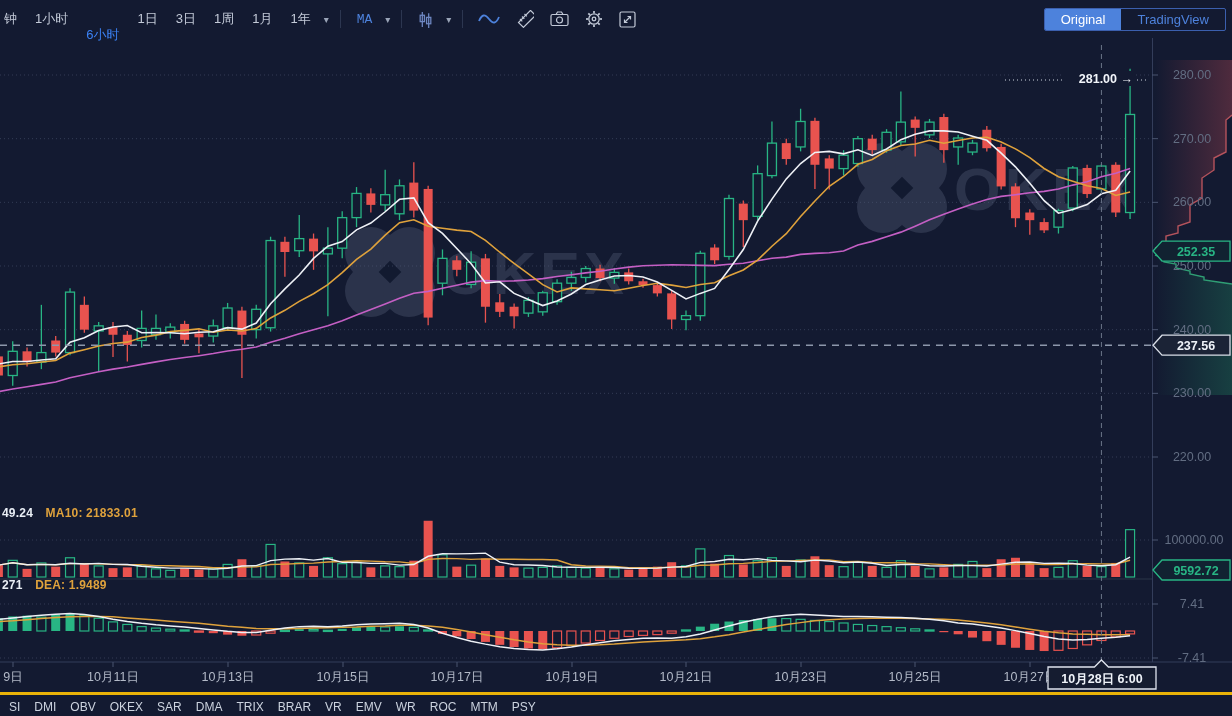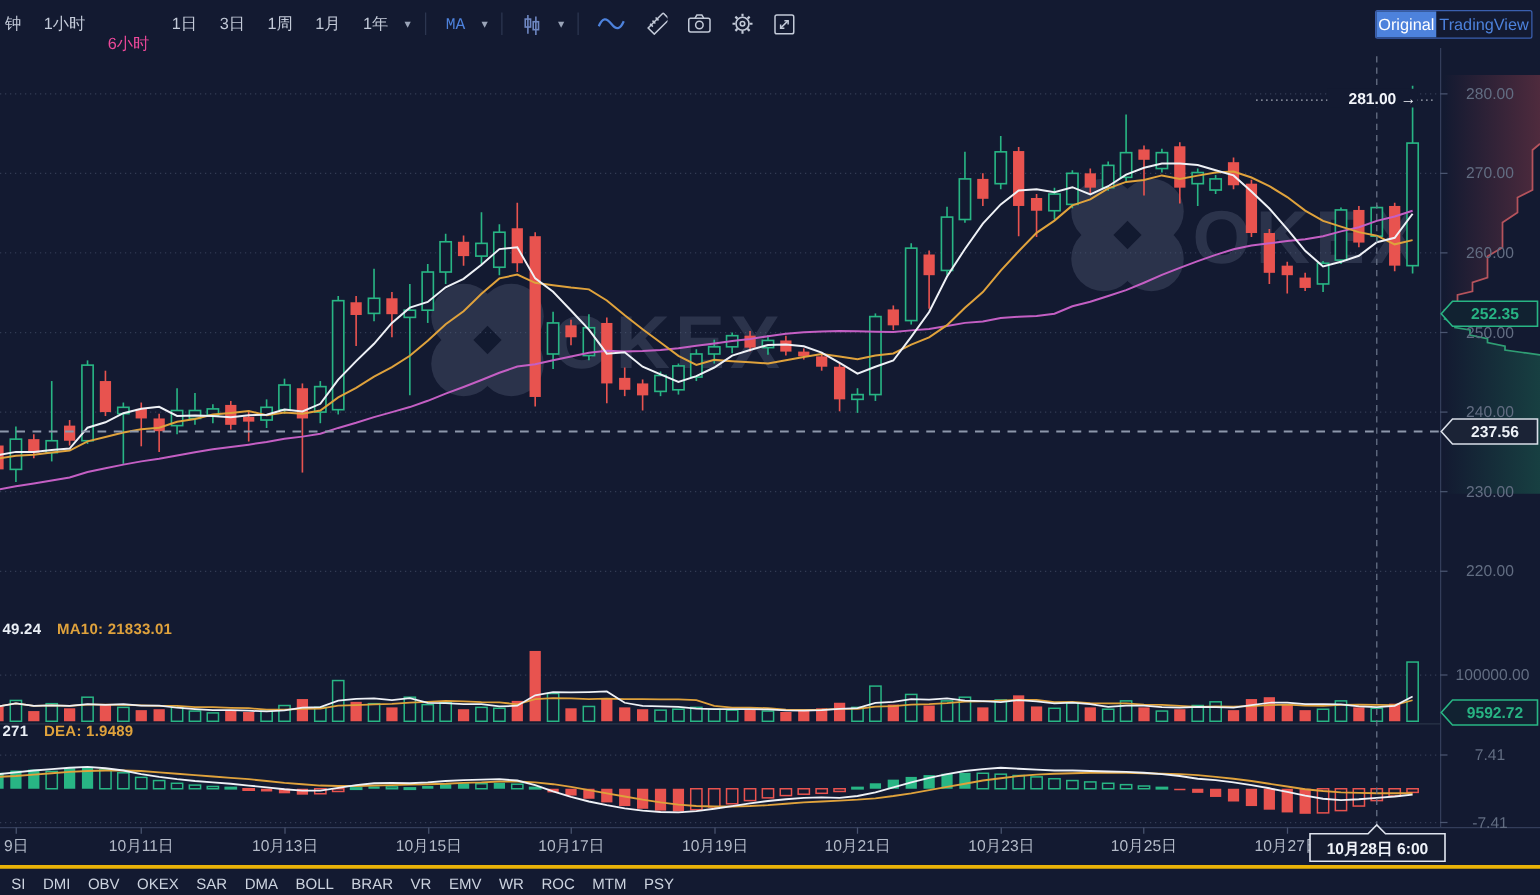--- a/index.html
+++ b/index.html
@@ -1,36 +1,36 @@
 <!DOCTYPE html>
 <html><head>
 <meta charset="utf-8">
 <style>
   html,body{margin:0;padding:0;background:#131a31;width:1232px;height:716px;overflow:hidden;
     font-family:"Liberation Sans","DejaVu Sans",sans-serif;}
   #app{width:1232px;height:716px;position:relative;background:#131a31;}
   
   #toolbar{height:38px;display:flex;align-items:center;padding-left:2px;font-size:13px;color:#c3cad8;}
   .tf{padding:0 9px;cursor:pointer;white-space:nowrap;}
-  .tf.active{color:#ec4899;margin-top:32px;}
+  .tf.active{color:#3b82f6;margin-top:32px;}
   .tf.cut{padding-left:2px;}
   .ma{color:#4d82dc;font-family:Liberation Mono, monospace;}
   .caret{color:#9aa4b8;font-size:10px;padding:0 4px;cursor:pointer;}
   .sep{width:1px;height:18px;background:#2c3650;margin:0 7px;}
   .tool{padding:0 8px;display:flex;align-items:center;cursor:pointer;}
   #view-toggle{margin-left:auto;margin-right:6px;display:flex;border:1px solid #3b5fae;border-radius:2px;overflow:hidden;}
-  .opt{padding:3px 2px;font-size:13px;color:#4d82dc;cursor:pointer;white-space:nowrap;}
+  .opt{padding:3px 16px;font-size:13px;color:#4d82dc;cursor:pointer;white-space:nowrap;}
   .opt.active{background:#4d82dc;color:#ffffff;}
   
   #chart-wrap{position:relative;width:1232px;height:654px;}
   #chart-svg{display:block;}
   .pane-header{position:absolute;left:2px;font-size:12px;font-weight:700;letter-spacing:.2px;pointer-events:none;}
   .pane-header .white{color:#e9eef5;margin-right:9px;}
   .pane-header .orange{color:#dfa23c;font-weight:700;}
-  #vol-header{top:458px;}
+  #vol-header{top:468px;}
   #macd-header{top:540px;text-align:center;}
   
   #bottom-bar{height:23px;border-top:3px solid #eab308;display:flex;align-items:center;padding-left:2px;}
   .ind{padding:0 7px;font-size:12px;color:#ccd3df;cursor:pointer;white-space:nowrap;}
 </style>
 </head>
 <body>
 
 <div id="app">
   <div id="toolbar">
@@ -559,21 +559,21 @@
     </div>
   </div>
 
   <div id="bottom-bar">
       <span class="ind">SI</span>
       <span class="ind">DMI</span>
       <span class="ind">OBV</span>
       <span class="ind">OKEX</span>
       <span class="ind">SAR</span>
       <span class="ind">DMA</span>
-      <span class="ind">BOLL</span>
+      <span class="ind">TRIX</span>
       <span class="ind">BRAR</span>
       <span class="ind">VR</span>
       <span class="ind">EMV</span>
       <span class="ind">WR</span>
       <span class="ind">ROC</span>
       <span class="ind">MTM</span>
       <span class="ind">PSY</span>
     </div>
 </div>
 

